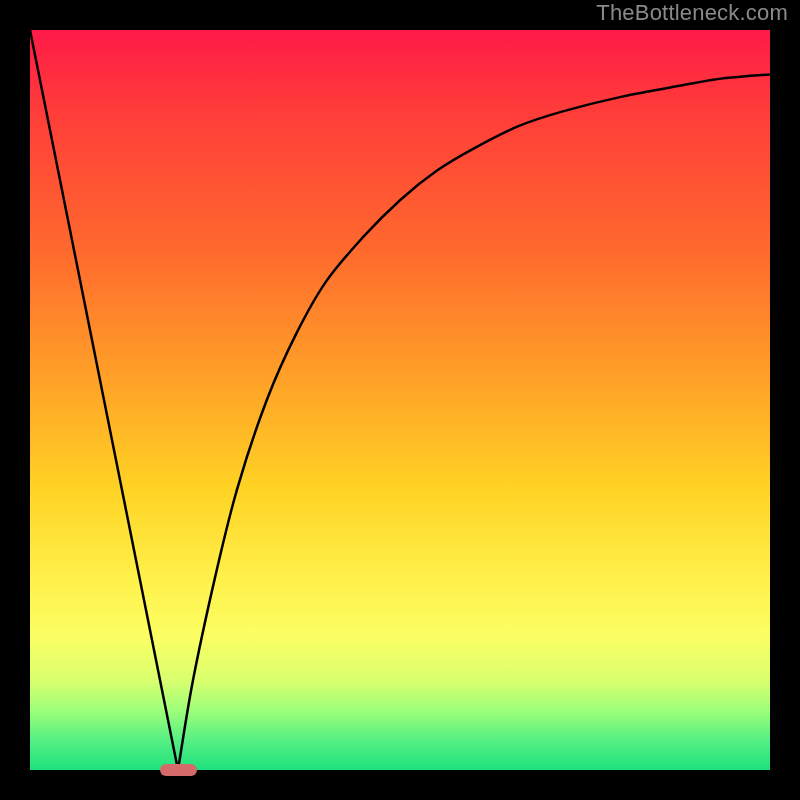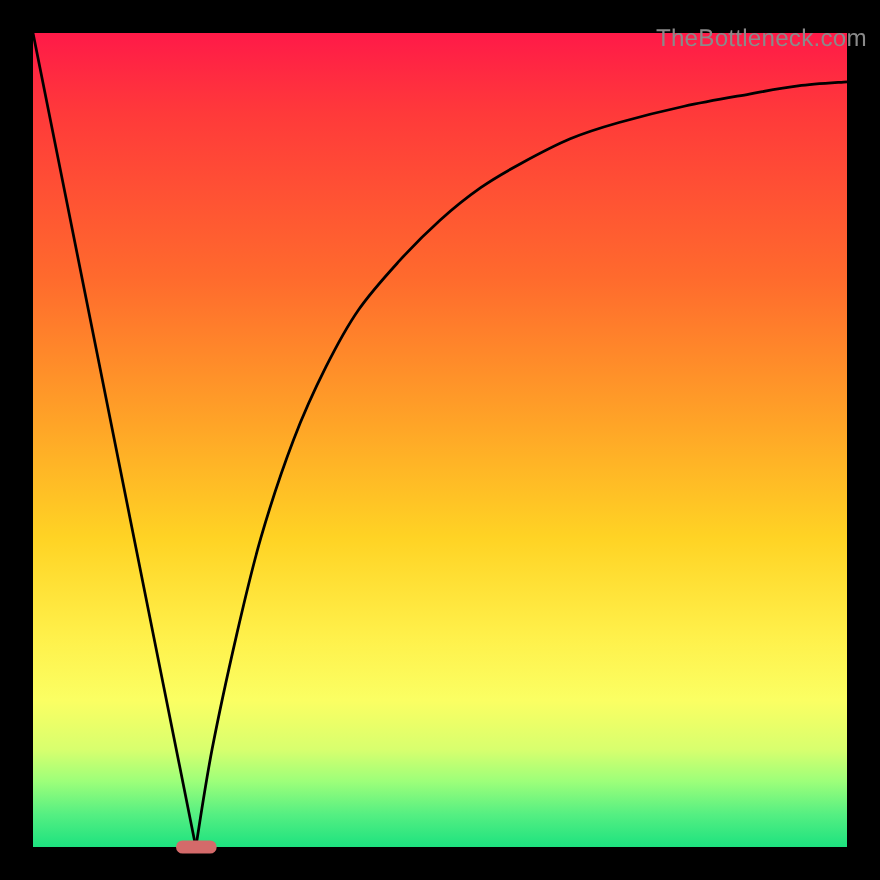--- a/index.html
+++ b/index.html
@@ -34,21 +34,21 @@
       #fff04a 74%,
       #fbff63 82%,
       #d8ff6e 88%,
       #9cff7a 92%,
       #55ef82 96%,
       #1de27f 100%
     );
   }
   .watermark {
     position: absolute;
-    top: 22px;
+    top: 0;
     right: 12px;
     color: #8a8a8a;
     font-size: 22px;
     letter-spacing: 0.2px;
     user-select: none;
     text-align: right;
   }
   svg.curve {
     position: absolute;
     inset: 0;

